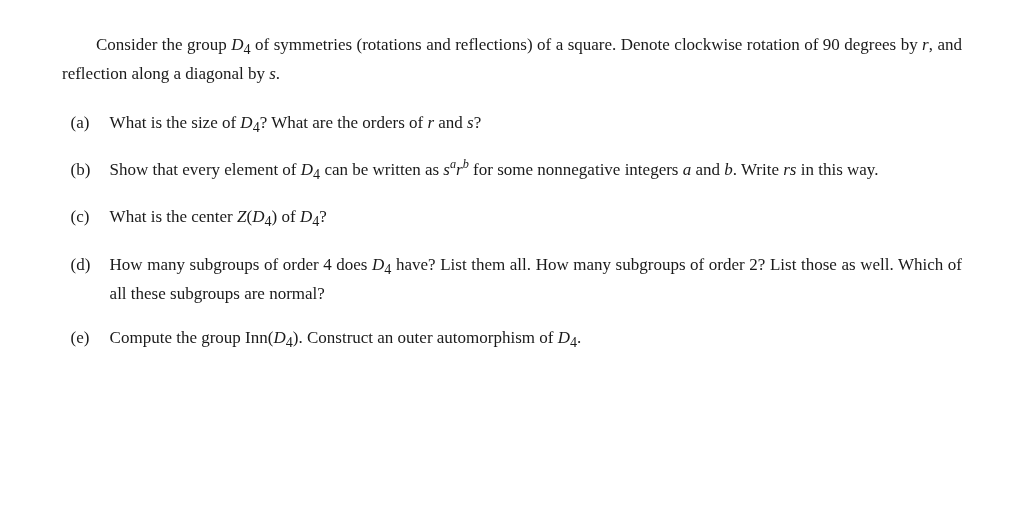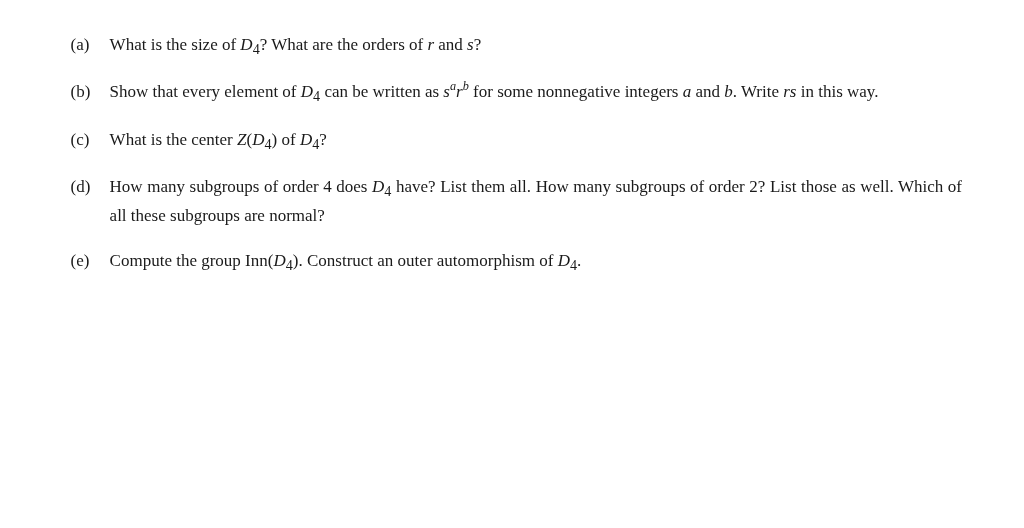--- a/index.html
+++ b/index.html
@@ -62,20 +62,25 @@
     em.math {
       font-style: italic;
       font-family: 'Computer Modern', Georgia, 'Times New Roman', serif;
     }
   </style>
 </head>
 <body>
 
 <div class="main-content">
 
+  <p class="intro-paragraph">
+    Consider the group <em class="math">D</em><sub>4</sub> of symmetries (rotations and reflections) of a square.
+    Denote clockwise rotation of 90 degrees by <em class="math">r</em>, and reflection along a diagonal
+    by <em class="math">s</em>.
+  </p>
 
   <ul class="problem-list">
 
     <li class="problem-item">
       <span class="problem-label">(a)</span>
       <span class="problem-text">
         What is the size of <em class="math">D</em><sub>4</sub>? What are the orders of <em class="math">r</em> and <em class="math">s</em>?
       </span>
     </li>
 

